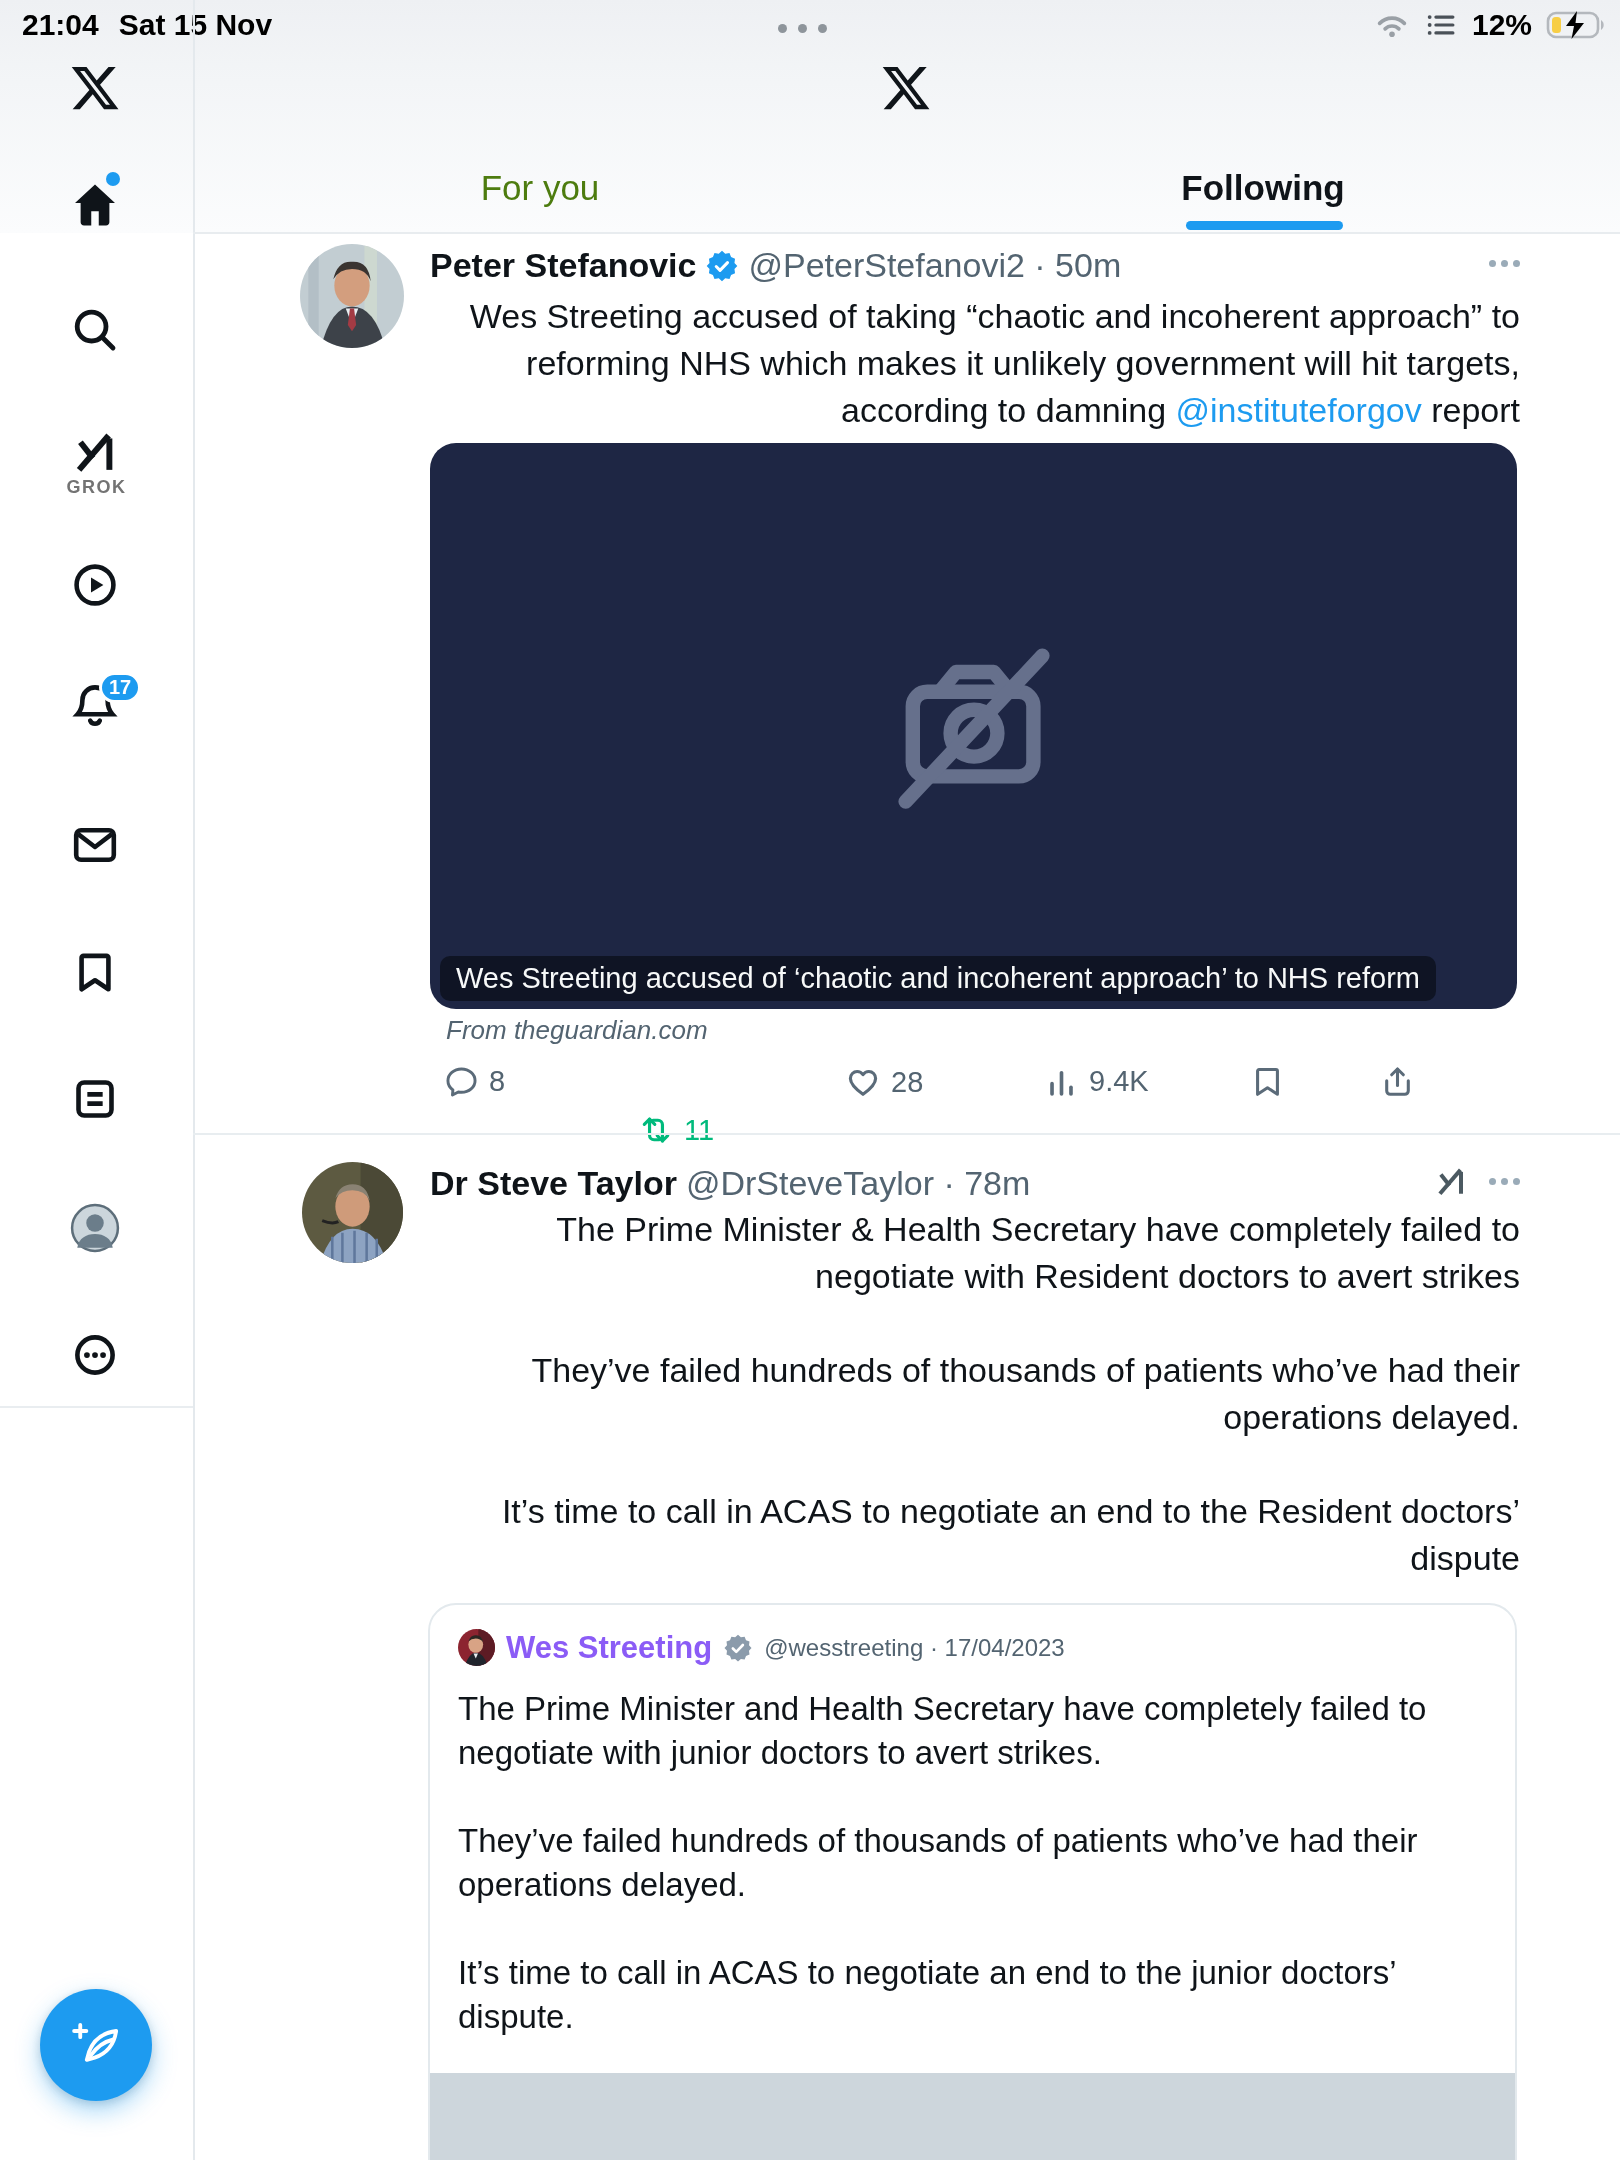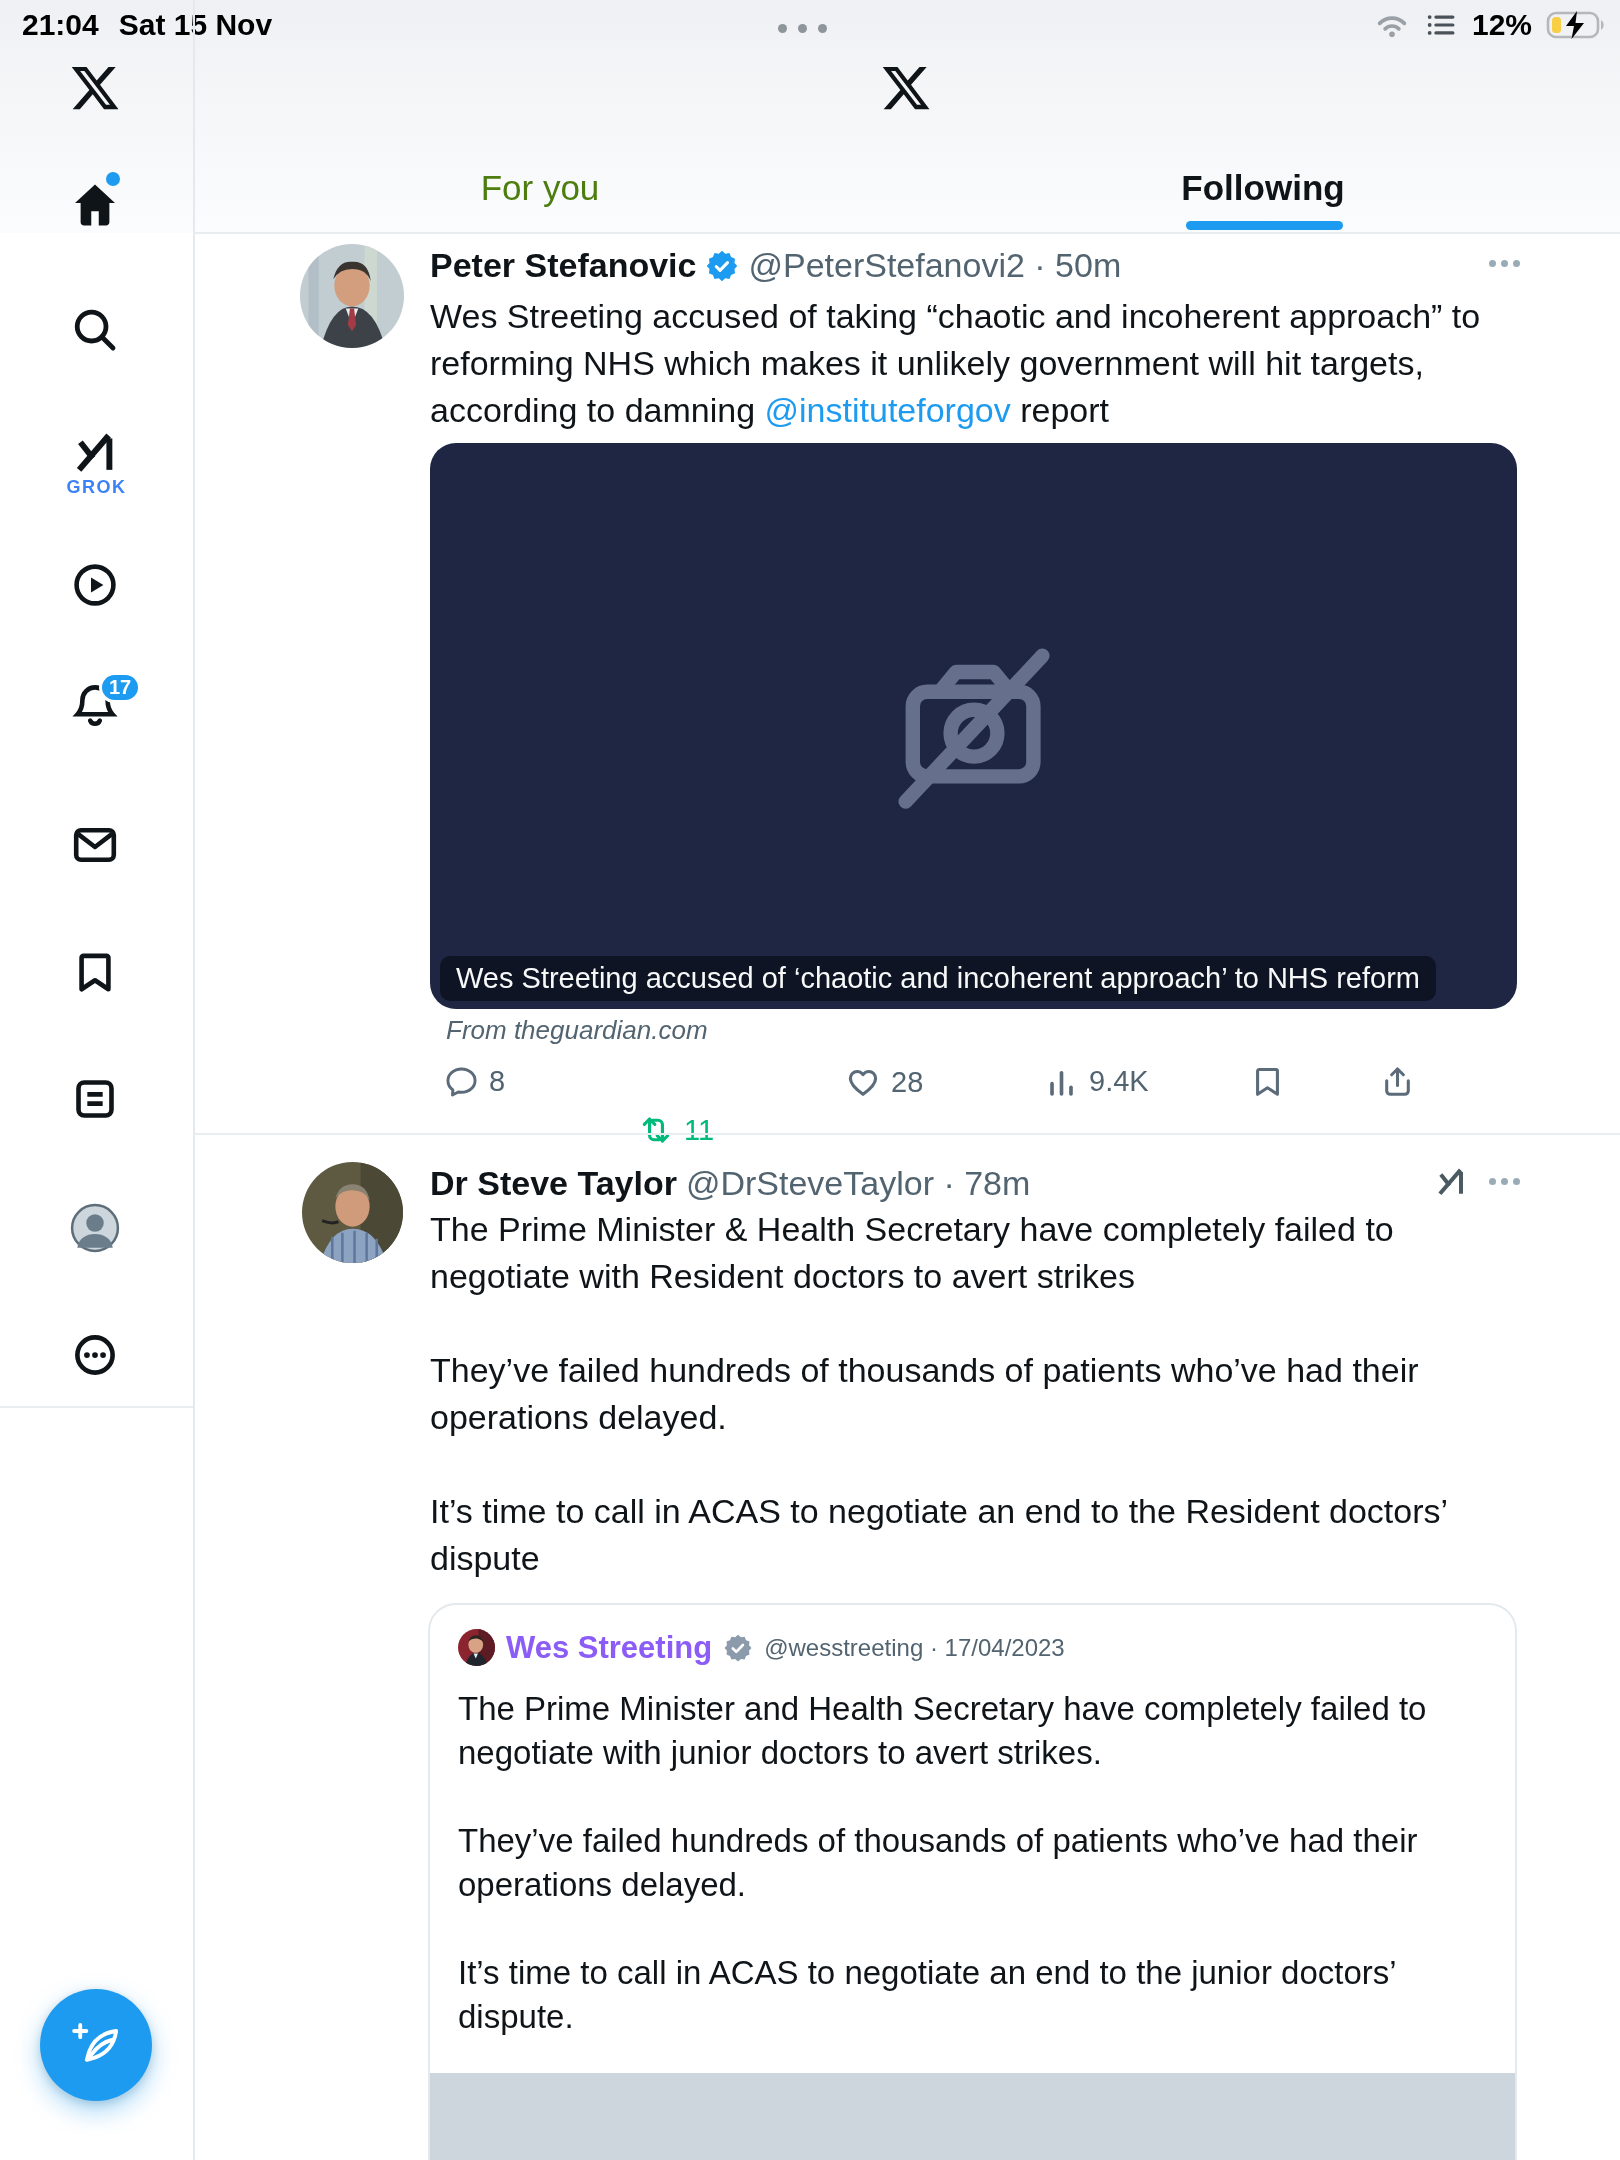--- a/index.html
+++ b/index.html
@@ -15,39 +15,39 @@
     font-size:30px;font-weight:700;color:#000;}
   .status-dots{position:absolute;left:778px;top:24px;display:flex;gap:11px;}
   .status-dots i{width:9px;height:9px;border-radius:50%;background:#8e959b;}
   .status-right{position:absolute;right:12px;top:8px;display:flex;align-items:center;gap:14px;}
   .pct{font-size:30px;font-weight:600;color:#000;}
   
   .sidebar-border{position:absolute;left:193px;top:0;width:2px;height:2160px;background:#e4e9ed;}
   .sidebar-endline{position:absolute;left:0;top:1406px;width:193px;height:2px;background:#e9edf0;}
   .rail-item{position:absolute;display:flex;align-items:center;justify-content:center;}
   .grok-label{position:absolute;left:0;top:477px;width:193px;text-align:center;
-    font-size:18px;font-weight:700;letter-spacing:1.5px;color:#3b82f6;}
+    font-size:18px;font-weight:700;letter-spacing:1.5px;color:#737373;}
   .nbadge{position:absolute;left:99px;top:672px;min-width:42px;height:31px;border-radius:16px;
     background:#1d9bf0;border:3px solid #fff;color:#fff;font-size:20px;font-weight:700;
     display:flex;align-items:center;justify-content:center;padding:0 6px;}
   .home-dot{position:absolute;left:106px;top:172px;width:14px;height:14px;border-radius:50%;background:#1d9bf0;}
   
   .hx{position:absolute;}
   .tab{position:absolute;top:168px;font-size:35px;cursor:pointer;}
   .tab-foryou{left:540px;transform:translateX(-50%);color:#4d7c0f;font-weight:400;}
   .tab-following{left:1263px;transform:translateX(-50%);color:#0f1419;font-weight:700;}
   .tab-underline{position:absolute;left:1186px;top:221px;width:157px;height:9px;border-radius:5px;background:#1d9bf0;}
   .tab-border{position:absolute;left:193px;top:232px;width:1427px;height:2px;background:#e8ecef;}
   
   .avatar{position:absolute;border-radius:50%;overflow:hidden;}
   .trow{position:absolute;left:430px;width:1090px;display:flex;justify-content:space-between;align-items:flex-start;}
   .namegrp{display:flex;align-items:center;gap:9px;white-space:nowrap;}
   .uname{font-size:34px;font-weight:700;color:#0f1419;}
   .umeta{font-size:34px;font-weight:400;color:#536471;}
-  .ttext{position:absolute;left:430px;width:1090px;font-size:34px;line-height:47px;color:#0f1419;}
+  .ttext{position:absolute;left:430px;width:1090px;font-size:34px;line-height:47px;color:#0f1419;text-align:right;}
   .pre{white-space:pre-line;}
   .mention{color:#1d9bf0;}
   .dots3{display:flex;gap:5px;margin-top:14px;}
   .dots3 i{width:7px;height:7px;border-radius:50%;background:#9aabb8;}
   .media-card{position:absolute;left:430px;top:443px;width:1087px;height:566px;border-radius:26px;
     background:#1e2644;cursor:pointer;}
   .media-card svg.cam{position:absolute;left:50%;top:50%;transform:translate(-50%,-50%);}
   .media-cap{position:absolute;left:10px;bottom:8px;max-width:1050px;background:rgba(12,17,29,0.82);
     border-radius:10px;padding:6px 16px;font-size:29px;color:#f7f9f9;white-space:nowrap;}
   .media-src{position:absolute;left:446px;top:1015px;font-size:26px;color:#536471;cursor:pointer;font-style:italic;}

